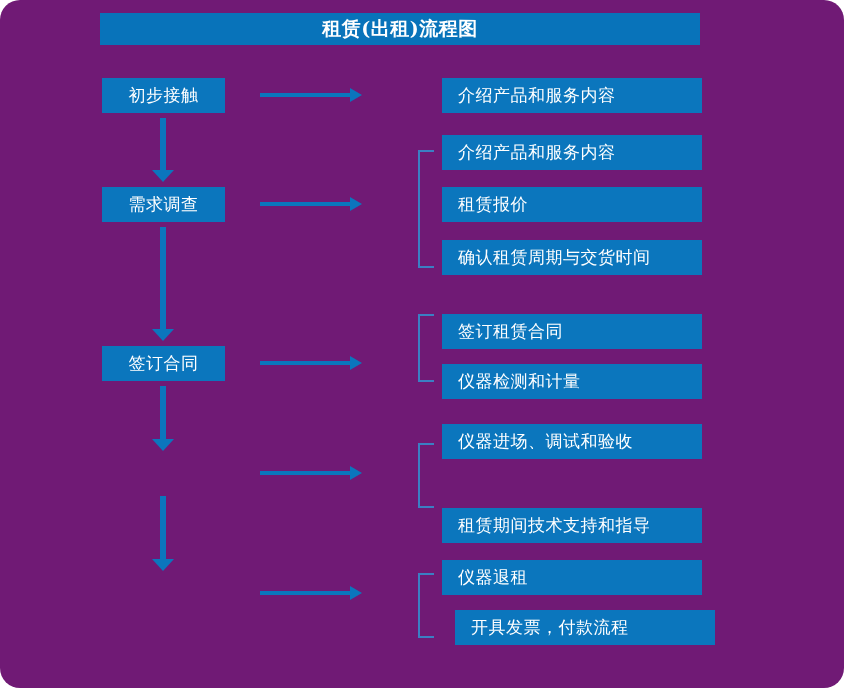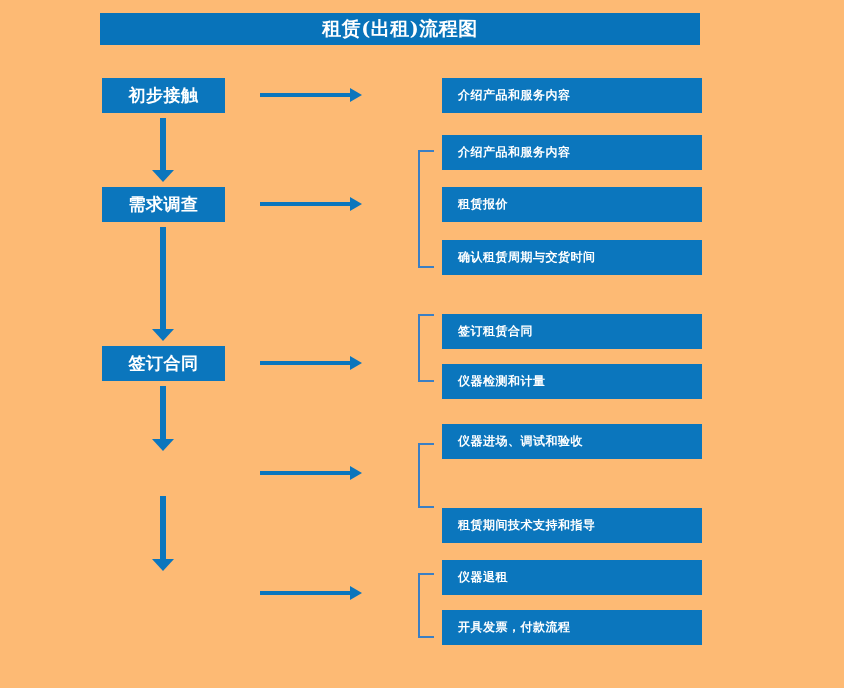--- a/index.html
+++ b/index.html
@@ -8,22 +8,23 @@
     padding: 0;
     background: #ffffff;
   }
   body {
     font-family: "DejaVu Serif", "Liberation Serif", serif;
   }
   #flowchart {
     position: relative;
     width: 844px;
     height: 688px;
-    background: #fdba74;
+    background: #701a75;
     overflow: hidden;
+    border-radius: 20px;
   }
 
   
   .title-bar {
     position: absolute;
     left: 100px;
     top: 13px;
     width: 600px;
     height: 32px;
     background: #0873ba;
@@ -34,37 +35,37 @@
     align-items: center;
     justify-content: center;
     letter-spacing: 0.5px;
   }
 
   
   .node {
     position: absolute;
     background: #0b76bd;
     color: #ffffff;
-    font-weight: bold;
+    font-weight: normal;
     display: flex;
     align-items: center;
     box-sizing: border-box;
   }
   .node.stage {
     width: 123px;
     height: 35px;
     font-size: 17px;
     justify-content: center;
     letter-spacing: 0.5px;
   }
   .node.detail {
     left: 442px;
     width: 260px;
     height: 35px;
-    font-size: 12px;
+    font-size: 17px;
     justify-content: flex-start;
     padding-left: 16px;
     letter-spacing: 0.5px;
   }
 
   
   .v-arrow {
     position: absolute;
     width: 22px;
   }
@@ -179,15 +180,15 @@
   <div class="node detail" style="top:187px;">租赁报价</div>
   <div class="node detail" style="top:240px;text-align:center;">确认租赁周期与交货时间</div>
 
   <div class="node detail" style="top:364px;">仪器检测和计量</div>
   <div class="node detail" style="top:314px;">签订租赁合同</div>
 
   <div class="node detail" style="top:424px;">仪器进场、调试和验收</div>
   <div class="node detail" style="top:508px;">租赁期间技术支持和指导</div>
 
   <div class="node detail" style="top:560px;">仪器退租</div>
-  <div class="node detail" style="top:610px;">开具发票，付款流程</div>
+  <div class="node detail" style="top:610px;margin-left:13px;">开具发票，付款流程</div>
 
 </div>
 
 </body></html>

